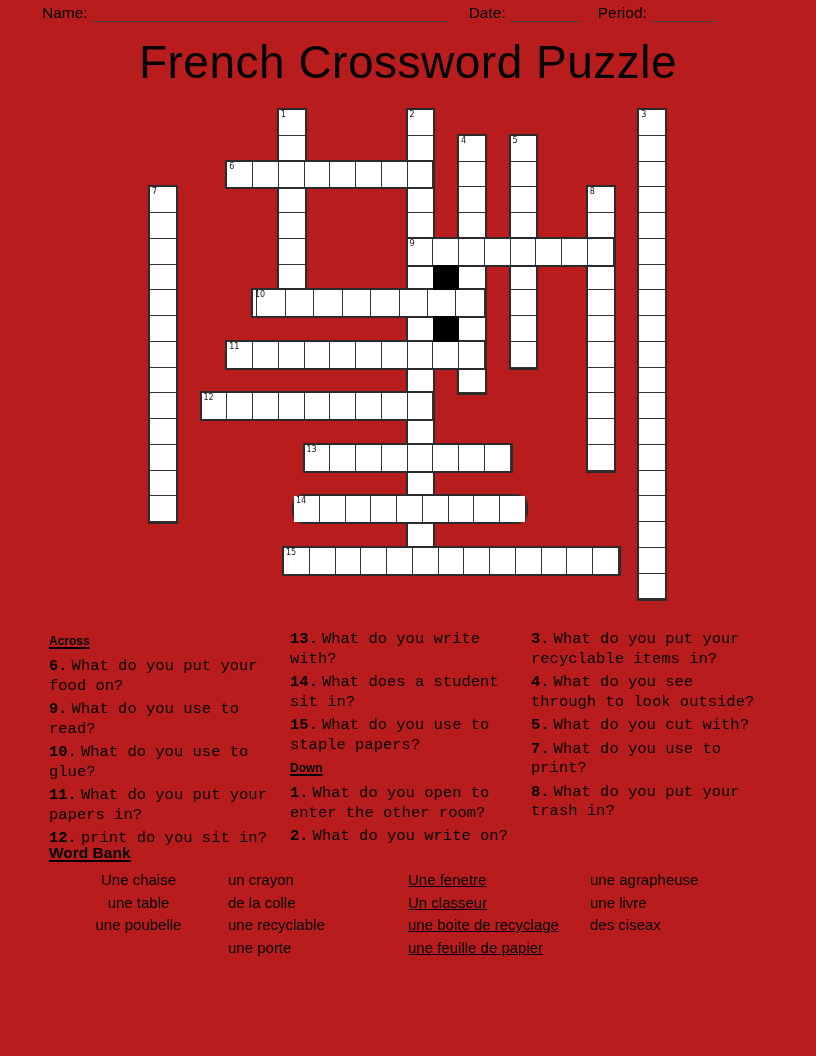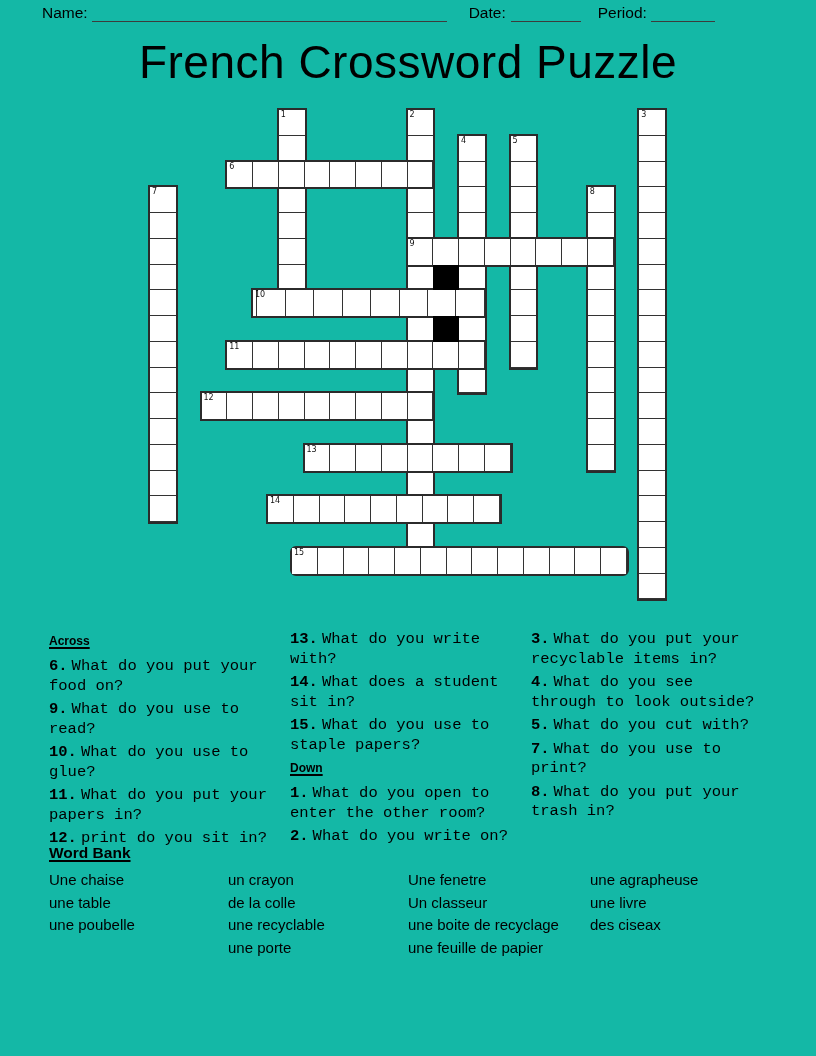--- a/index.html
+++ b/index.html
@@ -1,16 +1,16 @@
 <!DOCTYPE html>
 <html><head>
 <meta charset="utf-8">
 <style>
   html,body{margin:0;padding:0;background:#fff;}
-  .page{position:relative;width:816px;height:1056px;background:#14b8a6;overflow:hidden;
+  .page{position:relative;width:816px;height:1056px;background:#b91c1c;overflow:hidden;
         font-family:"Liberation Sans","DejaVu Sans",sans-serif;color:#000;}
 
   
   .header-row{position:absolute;left:42px;top:2px;display:flex;align-items:flex-end;height:20px;}
   .hdr-label{font-size:15.5px;line-height:18px;}
   .blank{display:inline-block;border-bottom:1.6px solid #3c3c3c;height:16px;}
   .name-blank{width:355px;margin-left:4px;}
   .date-blank{width:70px;margin-left:5px;}
   .period-blank{width:64px;margin-left:4px;}
   .date-label{margin-left:22px;}
@@ -46,21 +46,21 @@
   .clue{font-size:15.5px;line-height:19.5px;margin:0 0 4px 0;font-family:Liberation Mono, monospace;}
   .clue .num{font-weight:bold;margin-right:4px;}
   .clue .txt{white-space:pre-line;}
 
   
   .word-bank{position:absolute;left:49px;top:843px;width:730px;}
   .wb-header{font-size:15.5px;font-weight:bold;text-decoration:underline;
              text-decoration-thickness:1.5px;text-underline-offset:2px;line-height:19px;}
   .wb-cols{display:flex;margin-top:7px;}
   .wb-col{display:flex;flex-direction:column;}
-  .wb-col-0{width:179px;} .wb-col-1{width:180px;} .wb-col-2{width:182px;} .wb-col-3{width:169px;}
+  .wb-col-0{width:179px;align-items:center;} .wb-col-1{width:180px;} .wb-col-2{width:182px;text-decoration:underline;} .wb-col-3{width:169px;}
   .wb-item{font-size:15px;line-height:22.7px;}
 </style>
 </head>
 <body>
 
 <div class="page">
 
   <div class="header-row">
     <span class="hdr-label">Name:</span>
     <span class="blank name-blank"></span>
@@ -245,33 +245,33 @@
         <div class="cell"></div>
         <div class="cell"></div>
         <div class="cell"></div>
         <div class="cell"></div>
         <div class="cell"></div>
         <div class="cell"></div>
         <div class="cell"></div>
         <div class="cell"></div>
         <span class="wnum">13</span>
       </div>
-      <div class="word across" style="left: 116px; top: 384.25px; width: 231.75px; height: 25.75px;">
+      <div class="word across" style="left: 142px; top: 384.25px; width: 231.75px; height: 25.75px; border-radius: 12px;">
         <div class="cell"></div>
         <div class="cell"></div>
         <div class="cell"></div>
         <div class="cell"></div>
         <div class="cell"></div>
         <div class="cell"></div>
         <div class="cell"></div>
         <div class="cell"></div>
         <div class="cell"></div>
         <span class="wnum">14</span>
       </div>
-      <div class="word across" style="left: 140px; top: 435.75px; width: 334.75px; height: 25.75px; border-radius: 6px;">
+      <div class="word across" style="left: 132px; top: 435.75px; width: 334.75px; height: 25.75px;">
         <div class="cell"></div>
         <div class="cell"></div>
         <div class="cell"></div>
         <div class="cell"></div>
         <div class="cell"></div>
         <div class="cell"></div>
         <div class="cell"></div>
         <div class="cell"></div>
         <div class="cell"></div>
         <div class="cell"></div>

